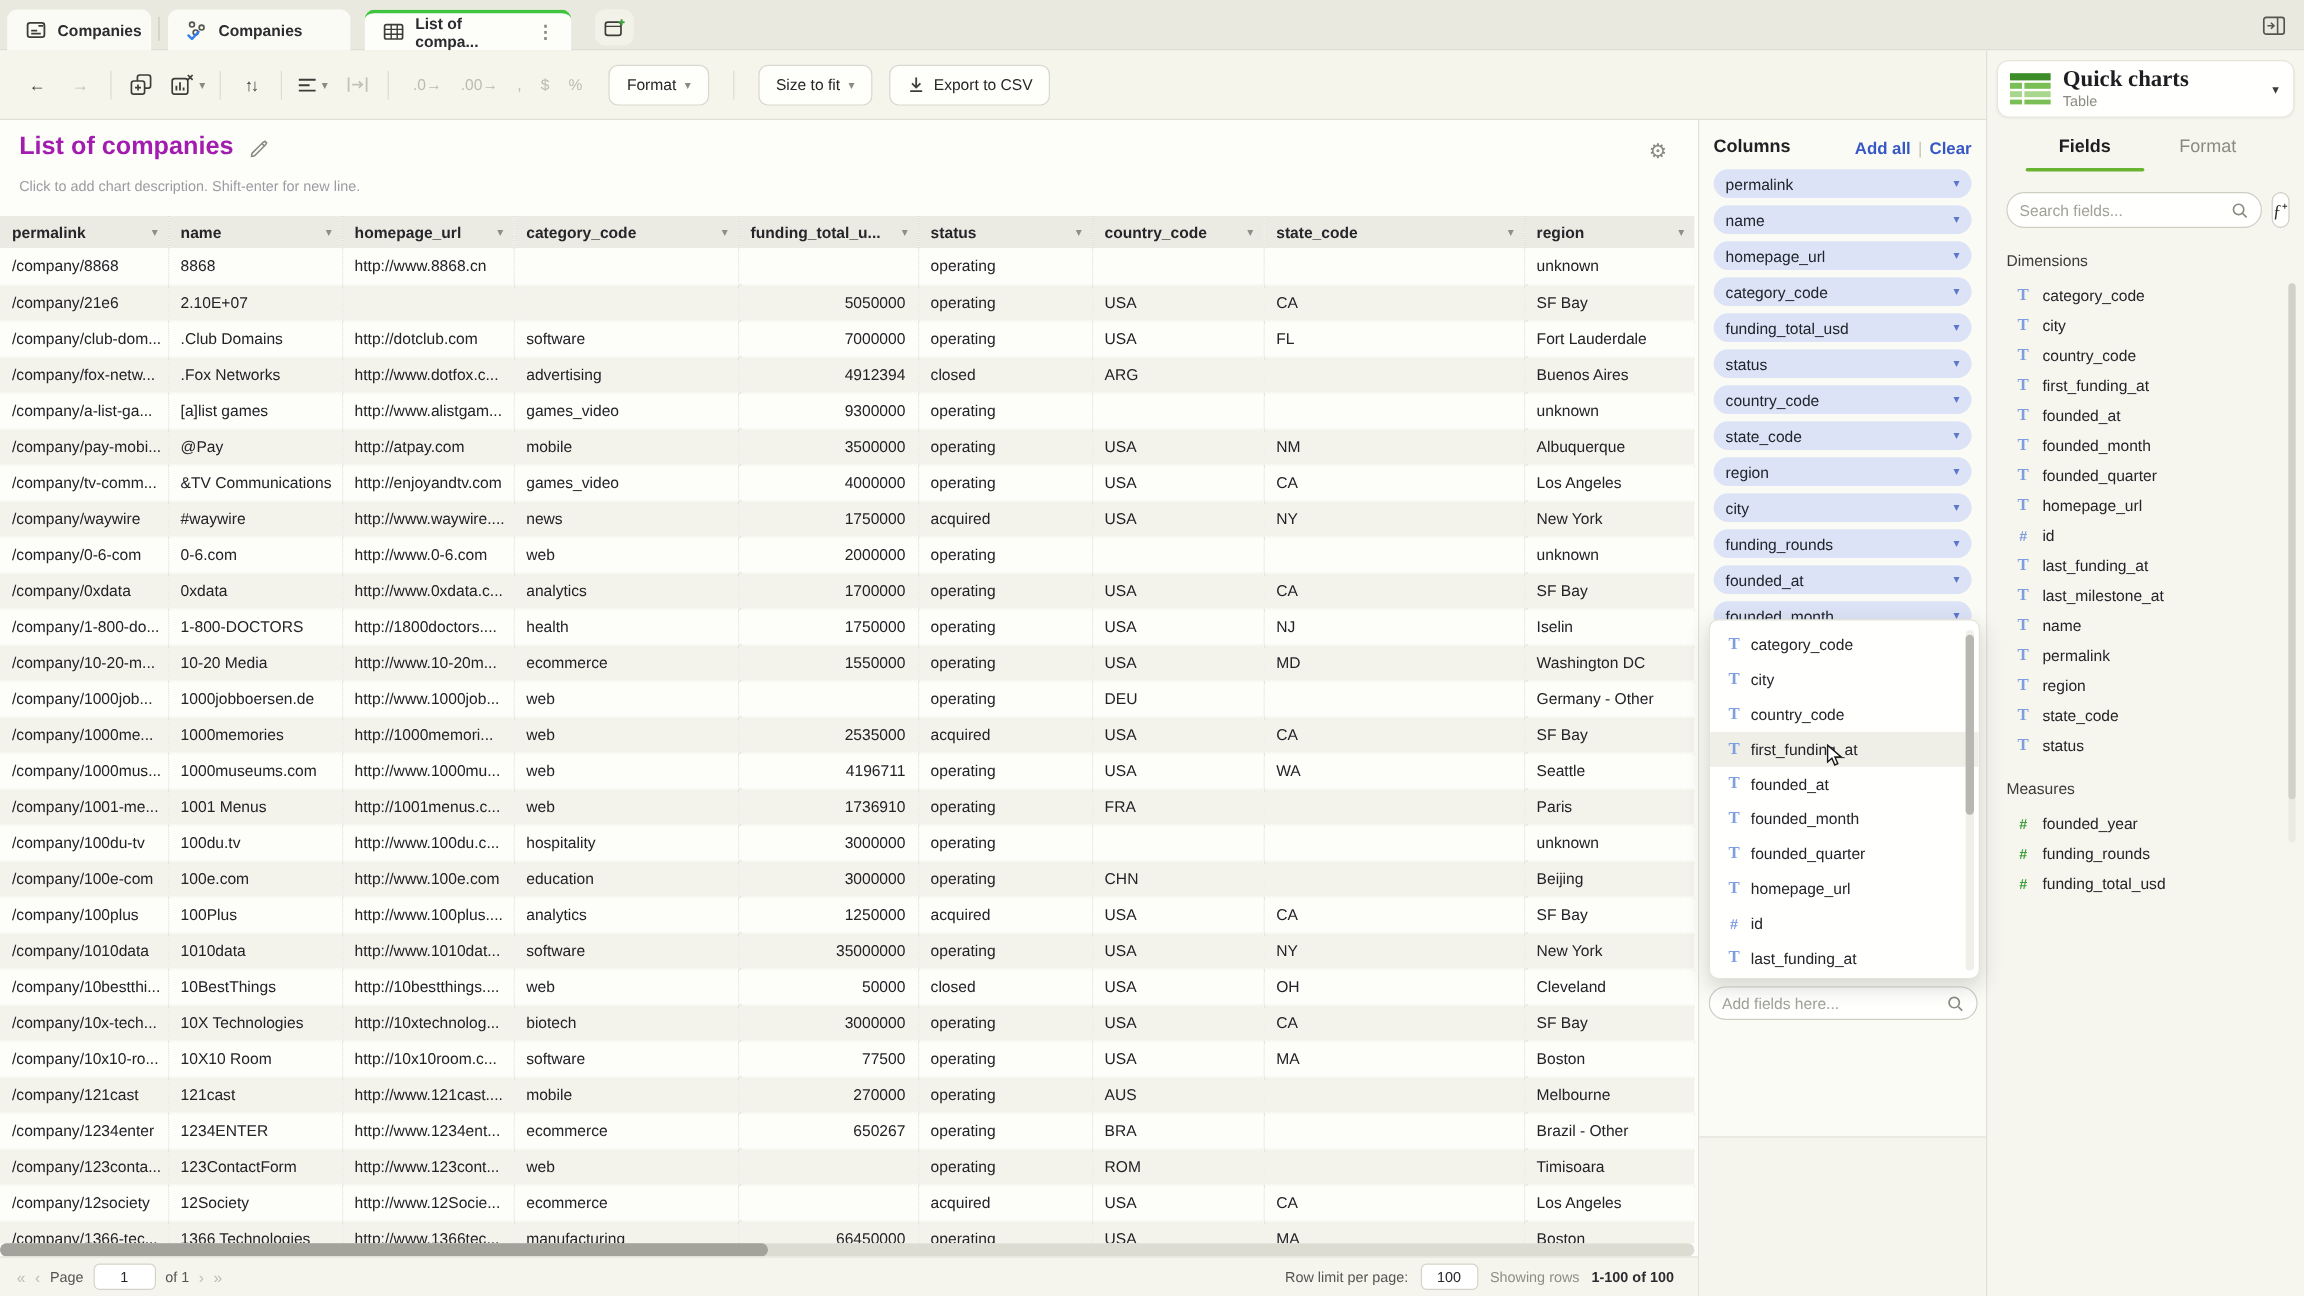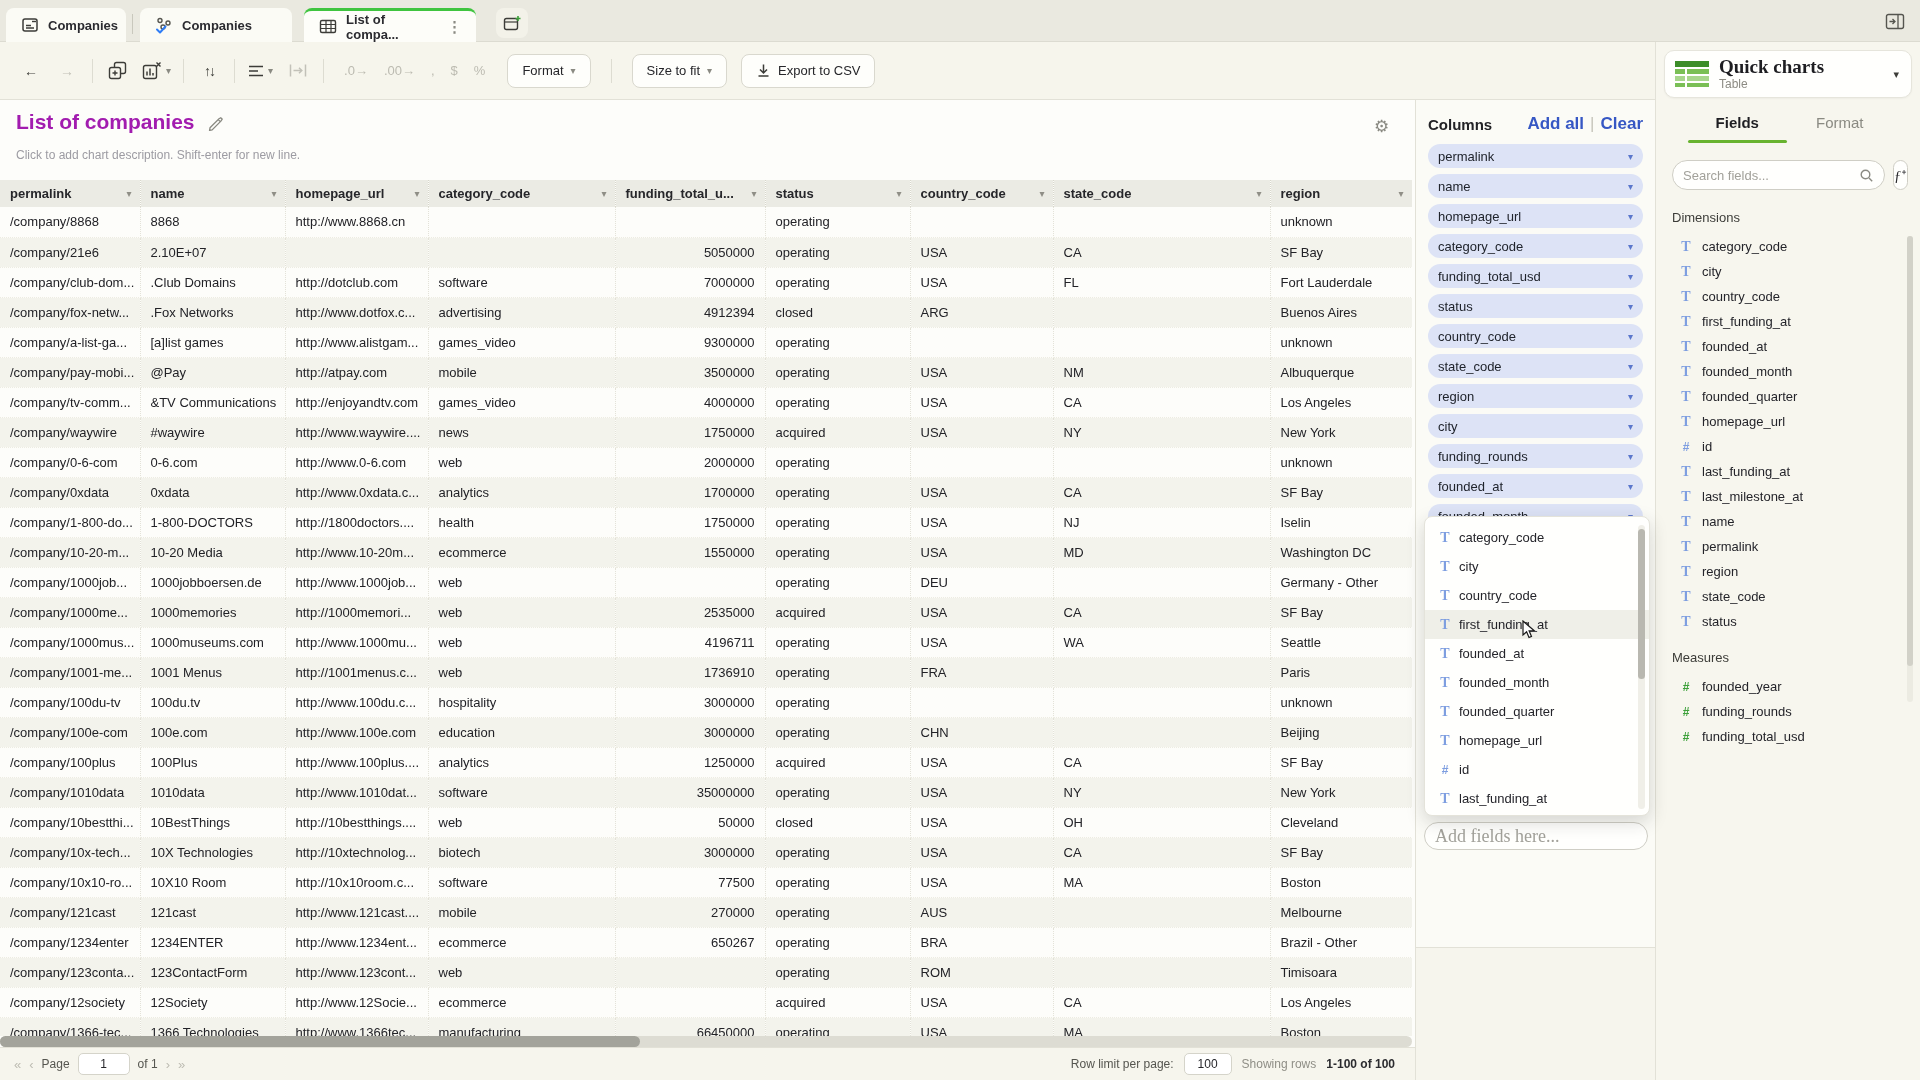--- a/index.html
+++ b/index.html
@@ -57,39 +57,39 @@
   .page-input { width:52px; height:22px; border:1px solid #d5d4ca; border-radius:5px; background:#fff; text-align:center; font-size:12px; color:#26262a; }
   .rowlimit { position:absolute; right:20px; display:flex; align-items:center; gap:10px; }
   .limit-input { width:48px; height:22px; border:1px solid #d5d4ca; border-radius:5px; background:#fff; text-align:center; font-size:12px; color:#26262a; }
   .showing-label { color:#8f8e86; }
   .showing-value { font-weight:700; color:#2b2b2f; }
 
   
   .columns-panel { position:absolute; left:1415px; top:100px; width:240px; height:980px; background:#fbfbf6; border-left:1px solid #e2e1d7; }
   .cp-head { display:flex; align-items:center; justify-content:space-between; padding:14px 12px 8px 12px; }
   .cp-title { font-size:15px; font-weight:700; color:#222226;text-align:center; }
-  .cp-links { font-size:17px; display:flex; gap:6px; align-items:center; }
+  .cp-links { font-size:14px; display:flex; gap:6px; align-items:center; }
   .cp-links a { color:#3657c4; text-decoration:none; font-weight:600; }
   .cp-links .sep { color:#c6c5bb; }
   .chips { padding:2px 12px; }
   .chip { display:flex; align-items:center; justify-content:space-between; height:24px; margin-bottom:6px; padding:0 10px;
           background:#dde3f6; border-radius:12px; font-size:13px; color:#20242c; }
   .chip-caret { color:#5b77cc; font-size:10px; }
   .dropdown { position:absolute; left:8px; top:416px; width:226px; height:300px; background:#fffffd; border:1px solid #e4e3da;
               border-radius:8px; box-shadow:0 6px 18px rgba(40,40,40,.18); padding:6px 0; overflow:hidden; z-index:5; }
   .dd-item { display:flex; align-items:center; gap:8px; height:29px; padding:0 14px; font-size:13px; color:#24242a; }
   .dd-item.hover { background:#efefe8; }
   .ficon { font-family:"Liberation Serif", serif; font-size:14px; font-weight:700; color:#7e9ee0; width:12px; text-align:center; }
   .ficon.num { font-family:"Liberation Sans", sans-serif; font-size:12px; }
   .ficon.green { color:#3da03a; }
   .dd-scroll { position:absolute; right:4px; top:8px; width:7px; height:284px; background:#f0efe8; border-radius:4px; }
   .dd-scroll .thumb { position:absolute; left:0; top:4px; width:7px; height:150px; background:#b9b8b0; border-radius:4px; }
   .addfields { position:absolute; left:8px; top:722px; width:224px; height:28px; border:1px solid #cfcec5; border-radius:14px; background:#fffffd;
                display:flex; align-items:center; padding:0 10px; }
-  .addfields input { border:none; outline:none; background:transparent; flex:1; font-size:18px; color:#26262a; font-family:Liberation Serif, serif; }
+  .addfields input { border:none; outline:none; background:transparent; flex:1; font-size:13px; color:#26262a; font-family:Liberation Sans, sans-serif; }
   .addfields input::placeholder { color:#a2a19a; }
   .cp-foot { position:absolute; left:0; top:847px; width:240px; height:133px; }
   .update-mode { position:absolute; left:26px; top:107px; display:flex; gap:8px; align-items:center; font-size:13px; color:#2b2b2f;margin-top:32px; }
   .update-mode .caret { font-size:10px; color:#55554f; }
 
   
   .fields-panel { position:absolute; left:1655px; top:42px; width:265px; height:1038px; background:#f7f6ee; border-left:1px solid #e2e1d7; }
   .qc-card { position:absolute; left:8px; top:8px; width:248px; height:48px; background:#fffffd; border:1px solid #e6e5dc; border-radius:10px;
              box-shadow:0 1px 2px rgba(0,0,0,.04); display:flex; align-items:center; padding:0 12px 0 10px; gap:10px; }
   .qc-text { flex:1; }

